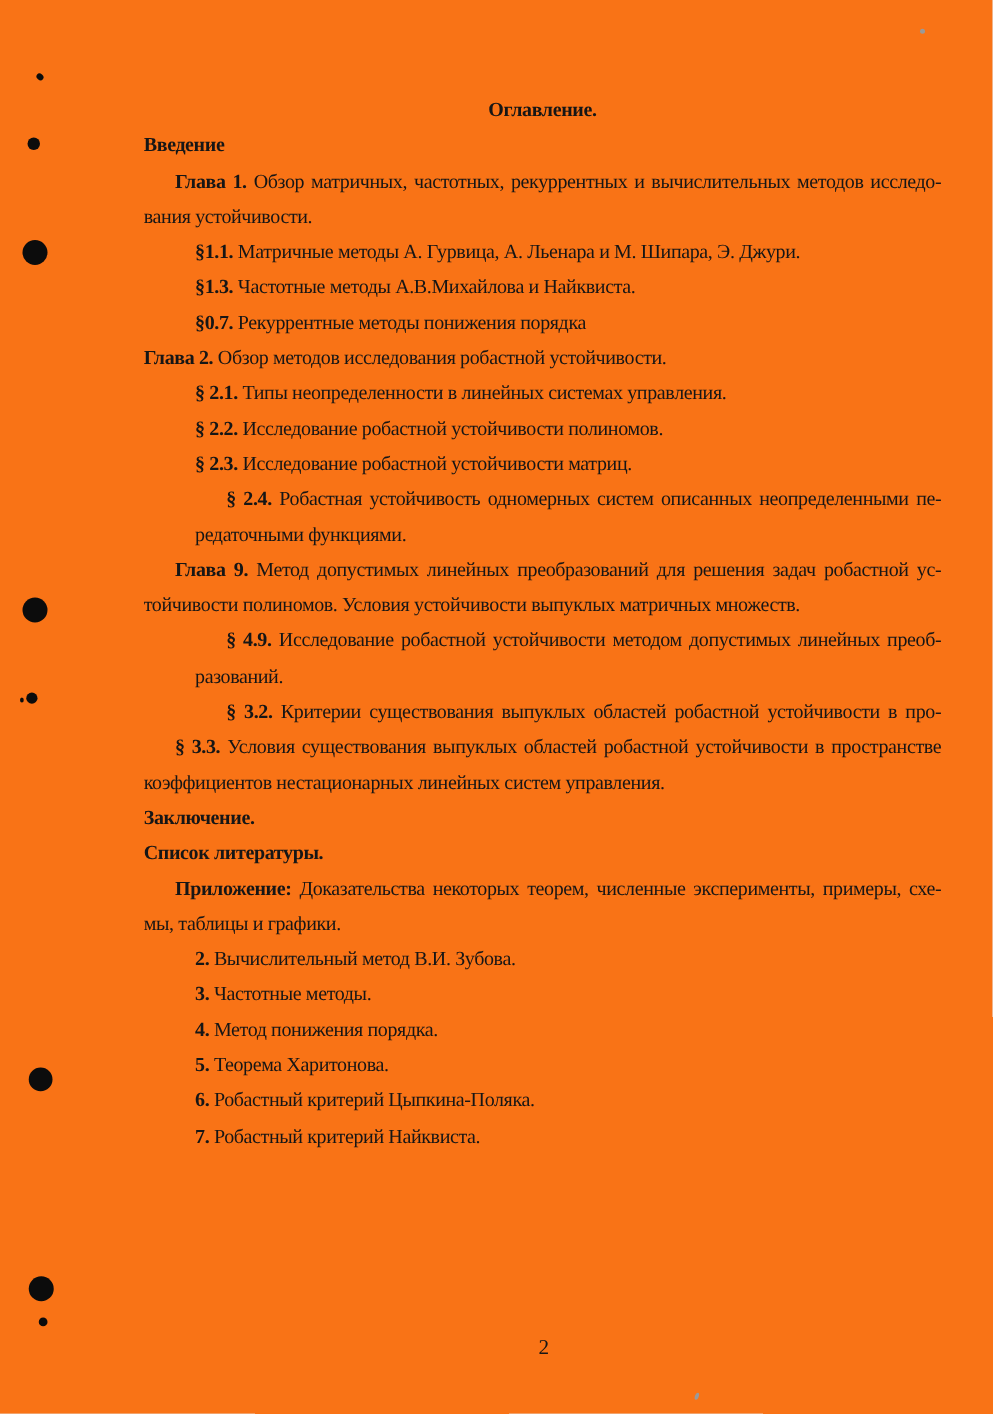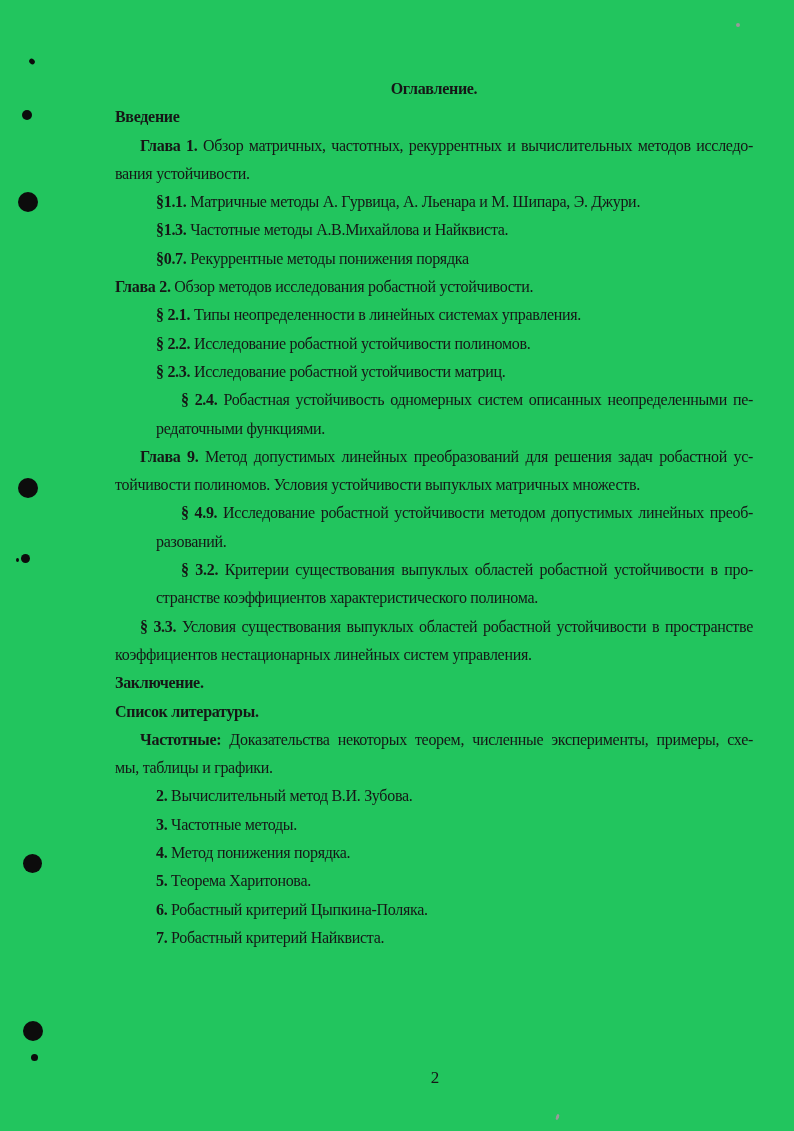--- a/index.html
+++ b/index.html
@@ -4,21 +4,21 @@
 <style>
   html, body {
     margin: 0;
     padding: 0;
     background: #e8e8e8;
   }
   .page {
     position: relative;
     width: 794px;
     height: 1131px;
-    background: #22c55e;
+    background: #f97316;
     overflow: hidden;
     font-family: "Liberation Serif", "DejaVu Serif", serif;
     color: #161616;
   }
   .content {
     position: absolute;
     left: 115px;
     top: 75px;
     width: 638px;
     font-size: 16px;
@@ -110,34 +110,33 @@
         <div class="entry">
           <div class="line just"><span class="b">Глава 9.</span> Метод допустимых линейных преобразований для решения задач робастной ус-</div>
           <div class="line">тойчивости полиномов. Условия устойчивости выпуклых матричных множеств.</div>
         </div>
         <div class="entry indent">
           <div class="line just"><span class="b">§ 4.9.</span> Исследование робастной устойчивости методом допустимых линейных преоб-</div>
           <div class="line">разований.</div>
         </div>
         <div class="entry indent">
           <div class="line just"><span class="b">§ 3.2.</span> Критерии существования выпуклых областей робастной устойчивости в про-</div>
-          <div class="line">странстве коэффициентов характеристического полинома.</div>
         </div>
         <div class="entry">
           <div class="line just"><span class="b">§ 3.3.</span> Условия существования выпуклых областей робастной устойчивости в пространстве</div>
           <div class="line">коэффициентов нестационарных линейных систем управления.</div>
         </div>
         <div class="entry">
           <div class="line"><span class="b">Заключение.</span></div>
         </div>
         <div class="entry">
           <div class="line"><span class="b">Список литературы.</span></div>
         </div>
         <div class="entry">
-          <div class="line just"><span class="b">Частотные:</span> Доказательства некоторых теорем, численные эксперименты, примеры, схе-</div>
+          <div class="line just"><span class="b">Приложение:</span> Доказательства некоторых теорем, численные эксперименты, примеры, схе-</div>
           <div class="line">мы, таблицы и графики.</div>
         </div>
         <div class="entry indent">
           <div class="line"><span class="b">2.</span> Вычислительный метод В.И. Зубова.</div>
         </div>
         <div class="entry indent">
           <div class="line"><span class="b">3.</span> Частотные методы.</div>
         </div>
         <div class="entry indent">
           <div class="line"><span class="b">4.</span> Метод понижения порядка.</div>

